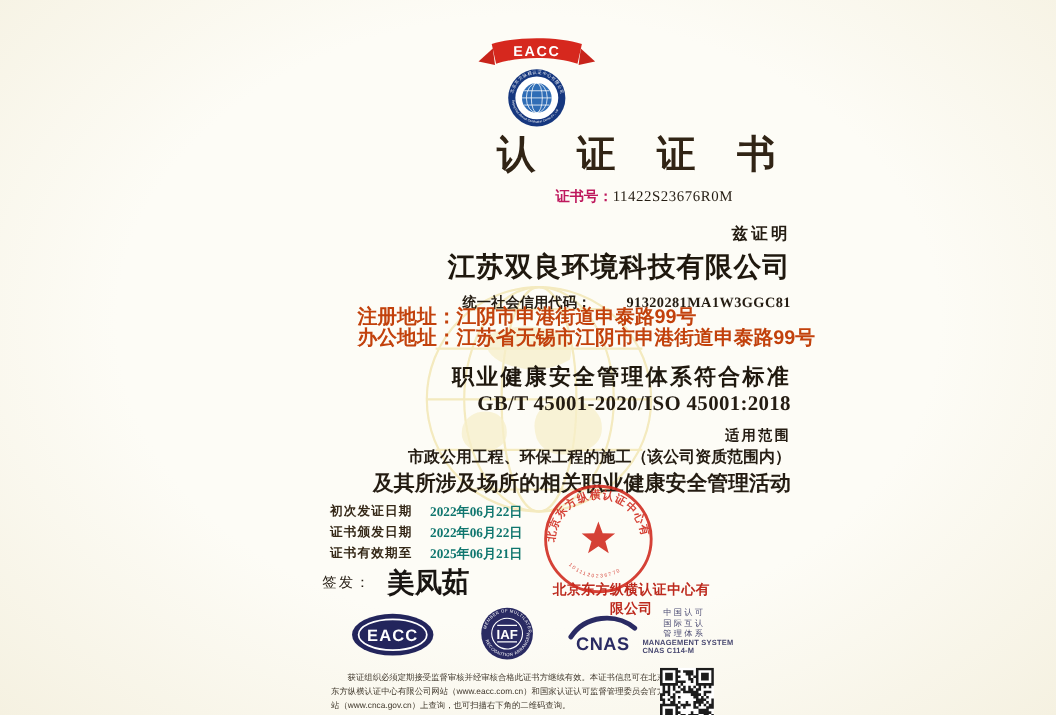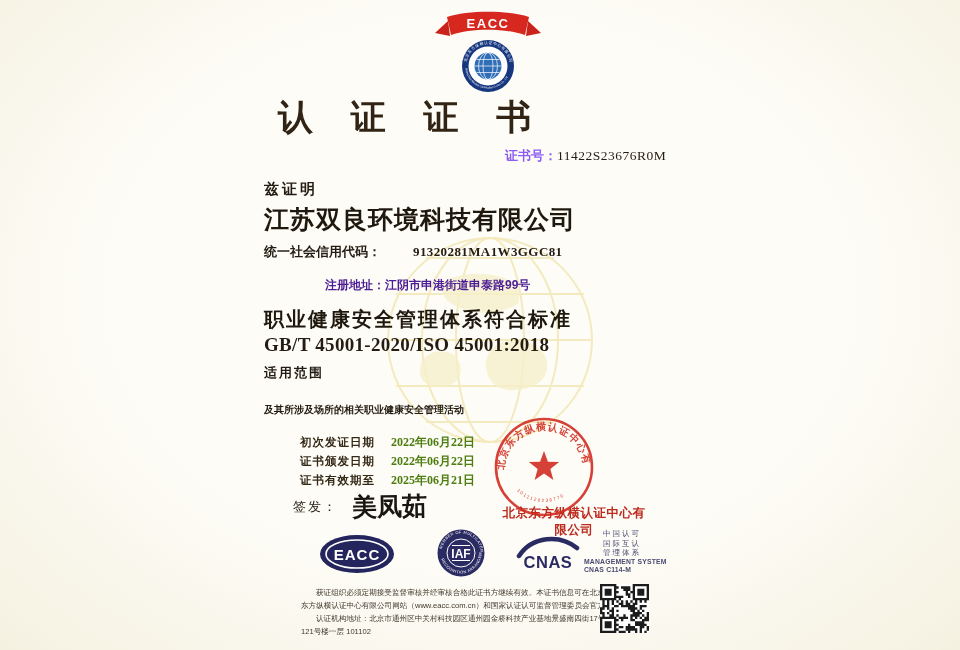--- a/index.html
+++ b/index.html
@@ -4,45 +4,45 @@
 <style>
   html,body{margin:0;padding:0;}
   body{
     width:960px;height:650px;overflow:hidden;
     background:radial-gradient(ellipse at 50% 45%, #fdfcf6 55%, #f5f1e1 100%);
     font-family:"Liberation Sans", sans-serif;
     color:#241c12;
     position:relative;
   }
   .abs{position:absolute;}
-  .center-col{left:264px;width:480px;text-align:left;}
+  .center-col{left:239px;width:480px;text-align:right;}
   
   #watermark{left:382px;top:232px;z-index:0;opacity:.85;}
   
   #emblem{left:433px;top:8px;z-index:2;}
   #page-title{top:94px;font-size:35px;font-weight:bold;letter-spacing:14px;color:#312415;z-index:2;text-indent:14px;}
   #certno-row{top:147px;left:505px;z-index:2;font-size:13px;}
-  #certno-row .lbl{font-weight:bold;color:#8b5cf6;}
+  #certno-row .lbl{font-weight:bold;color:#be185d;}
   #certno-row .val{font-family:"Liberation Serif",serif;font-size:13.5px;letter-spacing:.5px;}
   
   #certify{top:180px;font-size:15px;font-weight:bold;letter-spacing:3px;z-index:2;}
   #company{top:203px;font-size:25px;font-weight:bold;letter-spacing:1px;color:#1f180e;z-index:2;}
   #creditcode{top:243px;font-size:13px;font-weight:bold;z-index:2;}
   #creditcode .val{font-family:"Liberation Serif",serif;font-weight:600;letter-spacing:.4px;padding-left:32px;}
-  #addr-block{left:325px;top:276px;z-index:2;font-size:12px;font-weight:bold;line-height:18.5px;color:#4c1d95;}
+  #addr-block{left:325px;top:256px;z-index:2;font-size:18px;font-weight:bold;line-height:18.5px;color:#c2410c;}
   #system{top:306px;font-size:20px;font-weight:bold;letter-spacing:2px;color:#1f180e;z-index:2;}
   #standard{top:334px;font-size:19px;font-family:"Liberation Serif",serif;font-weight:600;letter-spacing:.3px;z-index:2;}
   #scope-title{top:364px;font-size:13px;font-weight:bold;letter-spacing:2px;z-index:2;}
   #scope1{top:383px;font-size:14.5px;font-weight:bold;z-index:2;}
-  #scope2{top:403px;font-size:10px;font-weight:bold;z-index:2;}
+  #scope2{top:403px;font-size:19px;font-weight:bold;z-index:2;}
   
   #dates{left:300px;top:433px;z-index:2;}
   .date-row{display:flex;gap:16px;line-height:19px;}
   .date-row .lbl{font-size:11.5px;font-weight:bold;color:#352817;letter-spacing:1px;text-align:right;}
-  .date-row .val{font-size:12px;font-family:"Liberation Serif",serif;font-weight:bold;color:#4d7c0f;}
+  .date-row .val{font-size:12px;font-family:"Liberation Serif",serif;font-weight:bold;color:#0f766e;}
   
   #issue-row{left:293px;top:490px;z-index:2;display:flex;align-items:center;}
   #issue-row .lbl{font-size:13px;font-weight:normal;letter-spacing:2px;}
   #signature{font-size:25px;font-weight:bold;font-family:"DejaVu Serif",serif;margin-left:14px;transform:rotate(-1deg);color:#191512;}
   
   #seal{left:491px;top:414px;z-index:3;opacity:.88;}
   #issuer-company{left:498px;top:505px;width:152px;text-align:center;z-index:2;
     font-size:12.5px;font-weight:bold;color:#bd2a1e;letter-spacing:.5px;}
   
   #eacc-logo{left:319px;top:534px;z-index:2;}
@@ -54,21 +54,21 @@
   
   #fineprint{left:301px;top:586px;width:330px;z-index:2;font-size:7.6px;line-height:13px;color:#40382c;}
   #fineprint .line{white-space:nowrap;}
   #fineprint .indent{text-indent:15px;}
   
   #qr{left:600px;top:584px;z-index:2;}
 </style>
 </head>
 <body>
 
-<div style="position:absolute;inset:0;">
+<div style="position:absolute;inset:0;margin-top:23px;">
 
   <svg id="watermark" class="abs" width="216" height="216" viewBox="0 0 216 216">
     <g stroke="#f1e5ae" stroke-width="2" fill="none" opacity="0.9">
       <circle cx="108" cy="108" r="102"></circle>
       <ellipse cx="108" cy="108" rx="34" ry="102"></ellipse>
       <ellipse cx="108" cy="108" rx="68" ry="102"></ellipse>
       <line x1="6" y1="108" x2="210" y2="108"></line>
       <line x1="14" y1="62" x2="202" y2="62"></line>
       <line x1="14" y1="154" x2="202" y2="154"></line>
       <line x1="44" y1="26" x2="172" y2="26"></line>
@@ -116,24 +116,26 @@
     <span class="lbl">证书号：</span><span class="val">11422S23676R0M</span>
   </div>
 
   <div id="certify" class="abs center-col">兹证明</div>
   <div id="company" class="abs center-col">江苏双良环境科技有限公司</div>
   <div id="creditcode" class="abs center-col">
     <span>统一社会信用代码：</span><span class="val">91320281MA1W3GGC81</span>
   </div>
   <div id="addr-block" class="abs">
     <div>注册地址：江阴市申港街道申泰路99号</div>
+    <div>办公地址：江苏省无锡市江阴市申港街道申泰路99号</div>
   </div>
   <div id="system" class="abs center-col">职业健康安全管理体系符合标准</div>
   <div id="standard" class="abs center-col">GB/T 45001-2020/ISO 45001:2018</div>
   <div id="scope-title" class="abs center-col">适用范围</div>
+  <div id="scope1" class="abs center-col">市政公用工程、环保工程的施工（该公司资质范围内）</div>
   <div id="scope2" class="abs center-col">及其所涉及场所的相关职业健康安全管理活动</div>
 
   <div id="dates" class="abs">
     <div class="date-row">
       <span class="lbl">初次发证日期</span>
       <span class="val">2022年06月22日</span>
     </div>
     <div class="date-row">
       <span class="lbl">证书颁发日期</span>
       <span class="val">2022年06月22日</span>
@@ -199,20 +201,21 @@
     <div class="cn">中国认可</div>
     <div class="cn">国际互认</div>
     <div class="cn">管理体系</div>
     <div class="en">MANAGEMENT SYSTEM</div>
     <div class="en">CNAS C114-M</div>
   </div>
 
   <div id="fineprint" class="abs">
     <div class="line indent">获证组织必须定期接受监督审核并经审核合格此证书方继续有效。本证书信息可在北京</div>
     <div class="line">东方纵横认证中心有限公司网站（www.eacc.com.cn）和国家认证认可监督管理委员会官方网</div>
+    <div class="line">站（www.cnca.gov.cn）上查询，也可扫描右下角的二维码查询。</div>
     <div class="line indent">认证机构地址：北京市通州区中关村科技园区通州园金桥科技产业基地景盛南四街17号</div>
     <div class="line">121号楼一层 101102</div>
   </div>
 
   <svg id="qr" class="abs" width="49" height="49" viewBox="0 0 49 49">
     <rect x="0" y="0" width="49" height="49" fill="#ffffff"></rect>
     <path id="qr-path" fill="#1c1c1c" d="M0.00,0.00h2.33v2.33h-2.33zM2.33,0.00h2.33v2.33h-2.33zM4.67,0.00h2.33v2.33h-2.33zM7.00,0.00h2.33v2.33h-2.33zM9.33,0.00h2.33v2.33h-2.33zM11.67,0.00h2.33v2.33h-2.33zM14.00,0.00h2.33v2.33h-2.33zM32.67,0.00h2.33v2.33h-2.33zM35.00,0.00h2.33v2.33h-2.33zM37.33,0.00h2.33v2.33h-2.33zM39.67,0.00h2.33v2.33h-2.33zM42.00,0.00h2.33v2.33h-2.33zM44.33,0.00h2.33v2.33h-2.33zM46.67,0.00h2.33v2.33h-2.33zM0.00,2.33h2.33v2.33h-2.33zM14.00,2.33h2.33v2.33h-2.33zM16.33,2.33h2.33v2.33h-2.33zM21.00,2.33h2.33v2.33h-2.33zM23.33,2.33h2.33v2.33h-2.33zM25.67,2.33h2.33v2.33h-2.33zM28.00,2.33h2.33v2.33h-2.33zM32.67,2.33h2.33v2.33h-2.33zM46.67,2.33h2.33v2.33h-2.33zM0.00,4.67h2.33v2.33h-2.33zM4.67,4.67h2.33v2.33h-2.33zM7.00,4.67h2.33v2.33h-2.33zM9.33,4.67h2.33v2.33h-2.33zM14.00,4.67h2.33v2.33h-2.33zM23.33,4.67h2.33v2.33h-2.33zM25.67,4.67h2.33v2.33h-2.33zM28.00,4.67h2.33v2.33h-2.33zM32.67,4.67h2.33v2.33h-2.33zM37.33,4.67h2.33v2.33h-2.33zM39.67,4.67h2.33v2.33h-2.33zM42.00,4.67h2.33v2.33h-2.33zM46.67,4.67h2.33v2.33h-2.33zM0.00,7.00h2.33v2.33h-2.33zM4.67,7.00h2.33v2.33h-2.33zM7.00,7.00h2.33v2.33h-2.33zM9.33,7.00h2.33v2.33h-2.33zM14.00,7.00h2.33v2.33h-2.33zM16.33,7.00h2.33v2.33h-2.33zM25.67,7.00h2.33v2.33h-2.33zM30.33,7.00h2.33v2.33h-2.33zM32.67,7.00h2.33v2.33h-2.33zM37.33,7.00h2.33v2.33h-2.33zM39.67,7.00h2.33v2.33h-2.33zM42.00,7.00h2.33v2.33h-2.33zM46.67,7.00h2.33v2.33h-2.33zM0.00,9.33h2.33v2.33h-2.33zM4.67,9.33h2.33v2.33h-2.33zM7.00,9.33h2.33v2.33h-2.33zM9.33,9.33h2.33v2.33h-2.33zM14.00,9.33h2.33v2.33h-2.33zM25.67,9.33h2.33v2.33h-2.33zM28.00,9.33h2.33v2.33h-2.33zM32.67,9.33h2.33v2.33h-2.33zM37.33,9.33h2.33v2.33h-2.33zM39.67,9.33h2.33v2.33h-2.33zM42.00,9.33h2.33v2.33h-2.33zM46.67,9.33h2.33v2.33h-2.33zM0.00,11.67h2.33v2.33h-2.33zM14.00,11.67h2.33v2.33h-2.33zM16.33,11.67h2.33v2.33h-2.33zM18.67,11.67h2.33v2.33h-2.33zM21.00,11.67h2.33v2.33h-2.33zM28.00,11.67h2.33v2.33h-2.33zM32.67,11.67h2.33v2.33h-2.33zM46.67,11.67h2.33v2.33h-2.33zM0.00,14.00h2.33v2.33h-2.33zM2.33,14.00h2.33v2.33h-2.33zM4.67,14.00h2.33v2.33h-2.33zM7.00,14.00h2.33v2.33h-2.33zM9.33,14.00h2.33v2.33h-2.33zM11.67,14.00h2.33v2.33h-2.33zM14.00,14.00h2.33v2.33h-2.33zM18.67,14.00h2.33v2.33h-2.33zM32.67,14.00h2.33v2.33h-2.33zM35.00,14.00h2.33v2.33h-2.33zM37.33,14.00h2.33v2.33h-2.33zM39.67,14.00h2.33v2.33h-2.33zM42.00,14.00h2.33v2.33h-2.33zM44.33,14.00h2.33v2.33h-2.33zM46.67,14.00h2.33v2.33h-2.33zM2.33,16.33h2.33v2.33h-2.33zM7.00,16.33h2.33v2.33h-2.33zM11.67,16.33h2.33v2.33h-2.33zM16.33,16.33h2.33v2.33h-2.33zM21.00,16.33h2.33v2.33h-2.33zM25.67,16.33h2.33v2.33h-2.33zM30.33,16.33h2.33v2.33h-2.33zM35.00,16.33h2.33v2.33h-2.33zM39.67,16.33h2.33v2.33h-2.33zM44.33,16.33h2.33v2.33h-2.33zM2.33,18.67h2.33v2.33h-2.33zM7.00,18.67h2.33v2.33h-2.33zM11.67,18.67h2.33v2.33h-2.33zM18.67,18.67h2.33v2.33h-2.33zM21.00,18.67h2.33v2.33h-2.33zM25.67,18.67h2.33v2.33h-2.33zM28.00,18.67h2.33v2.33h-2.33zM32.67,18.67h2.33v2.33h-2.33zM35.00,18.67h2.33v2.33h-2.33zM2.33,21.00h2.33v2.33h-2.33zM4.67,21.00h2.33v2.33h-2.33zM7.00,21.00h2.33v2.33h-2.33zM14.00,21.00h2.33v2.33h-2.33zM16.33,21.00h2.33v2.33h-2.33zM21.00,21.00h2.33v2.33h-2.33zM23.33,21.00h2.33v2.33h-2.33zM25.67,21.00h2.33v2.33h-2.33zM28.00,21.00h2.33v2.33h-2.33zM30.33,21.00h2.33v2.33h-2.33zM32.67,21.00h2.33v2.33h-2.33zM39.67,21.00h2.33v2.33h-2.33zM42.00,21.00h2.33v2.33h-2.33zM44.33,21.00h2.33v2.33h-2.33zM0.00,23.33h2.33v2.33h-2.33zM2.33,23.33h2.33v2.33h-2.33zM7.00,23.33h2.33v2.33h-2.33zM11.67,23.33h2.33v2.33h-2.33zM28.00,23.33h2.33v2.33h-2.33zM30.33,23.33h2.33v2.33h-2.33zM32.67,23.33h2.33v2.33h-2.33zM35.00,23.33h2.33v2.33h-2.33zM39.67,23.33h2.33v2.33h-2.33zM0.00,25.67h2.33v2.33h-2.33zM9.33,25.67h2.33v2.33h-2.33zM11.67,25.67h2.33v2.33h-2.33zM16.33,25.67h2.33v2.33h-2.33zM30.33,25.67h2.33v2.33h-2.33zM32.67,25.67h2.33v2.33h-2.33zM37.33,25.67h2.33v2.33h-2.33zM42.00,25.67h2.33v2.33h-2.33zM0.00,28.00h2.33v2.33h-2.33zM2.33,28.00h2.33v2.33h-2.33zM7.00,28.00h2.33v2.33h-2.33zM11.67,28.00h2.33v2.33h-2.33zM32.67,28.00h2.33v2.33h-2.33zM35.00,28.00h2.33v2.33h-2.33zM37.33,28.00h2.33v2.33h-2.33zM39.67,28.00h2.33v2.33h-2.33zM46.67,28.00h2.33v2.33h-2.33zM2.33,30.33h2.33v2.33h-2.33zM9.33,30.33h2.33v2.33h-2.33zM11.67,30.33h2.33v2.33h-2.33zM16.33,30.33h2.33v2.33h-2.33zM23.33,30.33h2.33v2.33h-2.33zM30.33,30.33h2.33v2.33h-2.33zM32.67,30.33h2.33v2.33h-2.33zM35.00,30.33h2.33v2.33h-2.33zM37.33,30.33h2.33v2.33h-2.33zM42.00,30.33h2.33v2.33h-2.33zM46.67,30.33h2.33v2.33h-2.33zM0.00,32.67h2.33v2.33h-2.33zM2.33,32.67h2.33v2.33h-2.33zM4.67,32.67h2.33v2.33h-2.33zM7.00,32.67h2.33v2.33h-2.33zM9.33,32.67h2.33v2.33h-2.33zM11.67,32.67h2.33v2.33h-2.33zM14.00,32.67h2.33v2.33h-2.33zM18.67,32.67h2.33v2.33h-2.33zM21.00,32.67h2.33v2.33h-2.33zM23.33,32.67h2.33v2.33h-2.33zM25.67,32.67h2.33v2.33h-2.33zM30.33,32.67h2.33v2.33h-2.33zM35.00,32.67h2.33v2.33h-2.33zM39.67,32.67h2.33v2.33h-2.33zM44.33,32.67h2.33v2.33h-2.33zM46.67,32.67h2.33v2.33h-2.33zM0.00,35.00h2.33v2.33h-2.33zM14.00,35.00h2.33v2.33h-2.33zM16.33,35.00h2.33v2.33h-2.33zM21.00,35.00h2.33v2.33h-2.33zM30.33,35.00h2.33v2.33h-2.33zM32.67,35.00h2.33v2.33h-2.33zM42.00,35.00h2.33v2.33h-2.33zM44.33,35.00h2.33v2.33h-2.33zM46.67,35.00h2.33v2.33h-2.33zM0.00,37.33h2.33v2.33h-2.33zM4.67,37.33h2.33v2.33h-2.33zM7.00,37.33h2.33v2.33h-2.33zM9.33,37.33h2.33v2.33h-2.33zM14.00,37.33h2.33v2.33h-2.33zM35.00,37.33h2.33v2.33h-2.33zM37.33,37.33h2.33v2.33h-2.33zM39.67,37.33h2.33v2.33h-2.33zM42.00,37.33h2.33v2.33h-2.33zM0.00,39.67h2.33v2.33h-2.33zM4.67,39.67h2.33v2.33h-2.33zM7.00,39.67h2.33v2.33h-2.33zM9.33,39.67h2.33v2.33h-2.33zM14.00,39.67h2.33v2.33h-2.33zM16.33,39.67h2.33v2.33h-2.33zM28.00,39.67h2.33v2.33h-2.33zM35.00,39.67h2.33v2.33h-2.33zM37.33,39.67h2.33v2.33h-2.33zM39.67,39.67h2.33v2.33h-2.33zM42.00,39.67h2.33v2.33h-2.33zM44.33,39.67h2.33v2.33h-2.33zM0.00,42.00h2.33v2.33h-2.33zM4.67,42.00h2.33v2.33h-2.33zM7.00,42.00h2.33v2.33h-2.33zM9.33,42.00h2.33v2.33h-2.33zM14.00,42.00h2.33v2.33h-2.33zM18.67,42.00h2.33v2.33h-2.33zM21.00,42.00h2.33v2.33h-2.33zM25.67,42.00h2.33v2.33h-2.33zM28.00,42.00h2.33v2.33h-2.33zM30.33,42.00h2.33v2.33h-2.33zM32.67,42.00h2.33v2.33h-2.33zM39.67,42.00h2.33v2.33h-2.33zM42.00,42.00h2.33v2.33h-2.33zM46.67,42.00h2.33v2.33h-2.33zM0.00,44.33h2.33v2.33h-2.33zM14.00,44.33h2.33v2.33h-2.33zM16.33,44.33h2.33v2.33h-2.33zM25.67,44.33h2.33v2.33h-2.33zM28.00,44.33h2.33v2.33h-2.33zM30.33,44.33h2.33v2.33h-2.33zM32.67,44.33h2.33v2.33h-2.33zM35.00,44.33h2.33v2.33h-2.33zM39.67,44.33h2.33v2.33h-2.33zM46.67,44.33h2.33v2.33h-2.33zM0.00,46.67h2.33v2.33h-2.33zM2.33,46.67h2.33v2.33h-2.33zM4.67,46.67h2.33v2.33h-2.33zM7.00,46.67h2.33v2.33h-2.33zM9.33,46.67h2.33v2.33h-2.33zM11.67,46.67h2.33v2.33h-2.33zM14.00,46.67h2.33v2.33h-2.33zM18.67,46.67h2.33v2.33h-2.33zM21.00,46.67h2.33v2.33h-2.33zM23.33,46.67h2.33v2.33h-2.33zM28.00,46.67h2.33v2.33h-2.33zM35.00,46.67h2.33v2.33h-2.33zM39.67,46.67h2.33v2.33h-2.33zM44.33,46.67h2.33v2.33h-2.33z"></path>
   </svg>
 
 </div>

